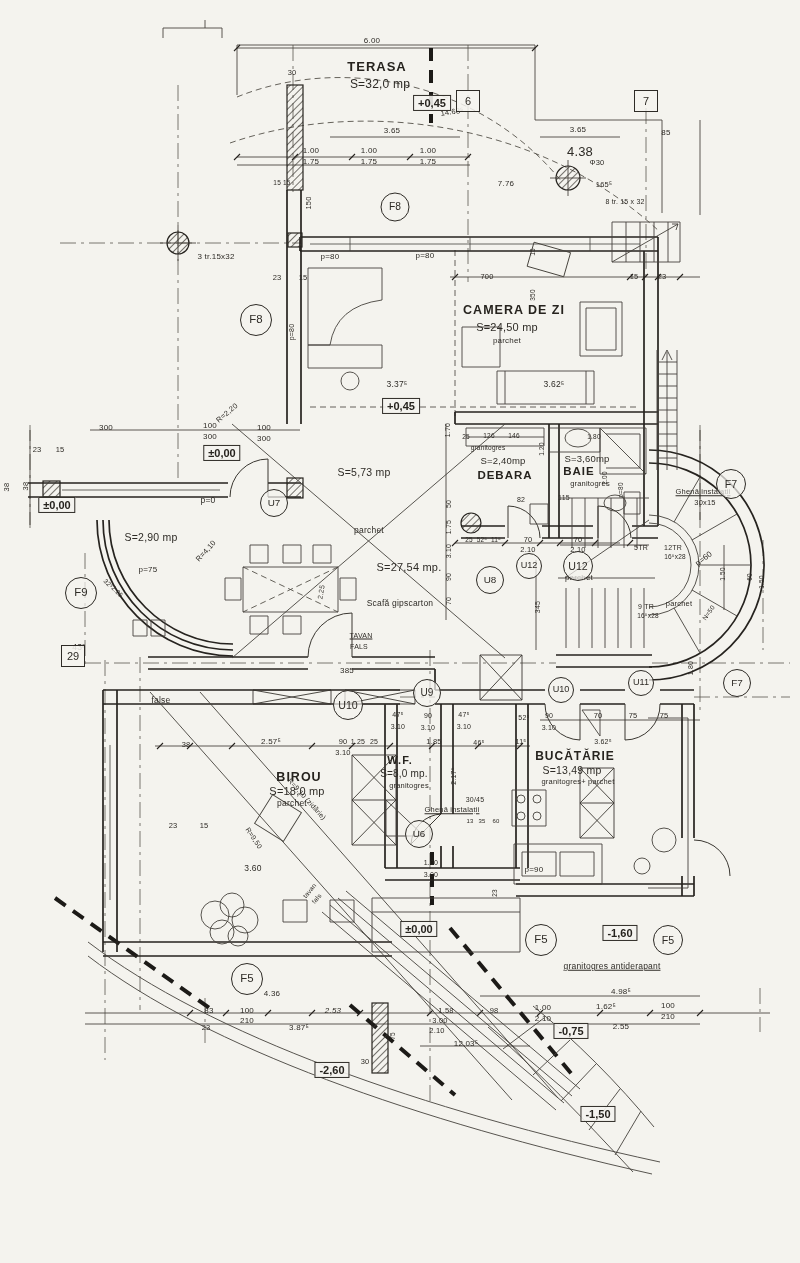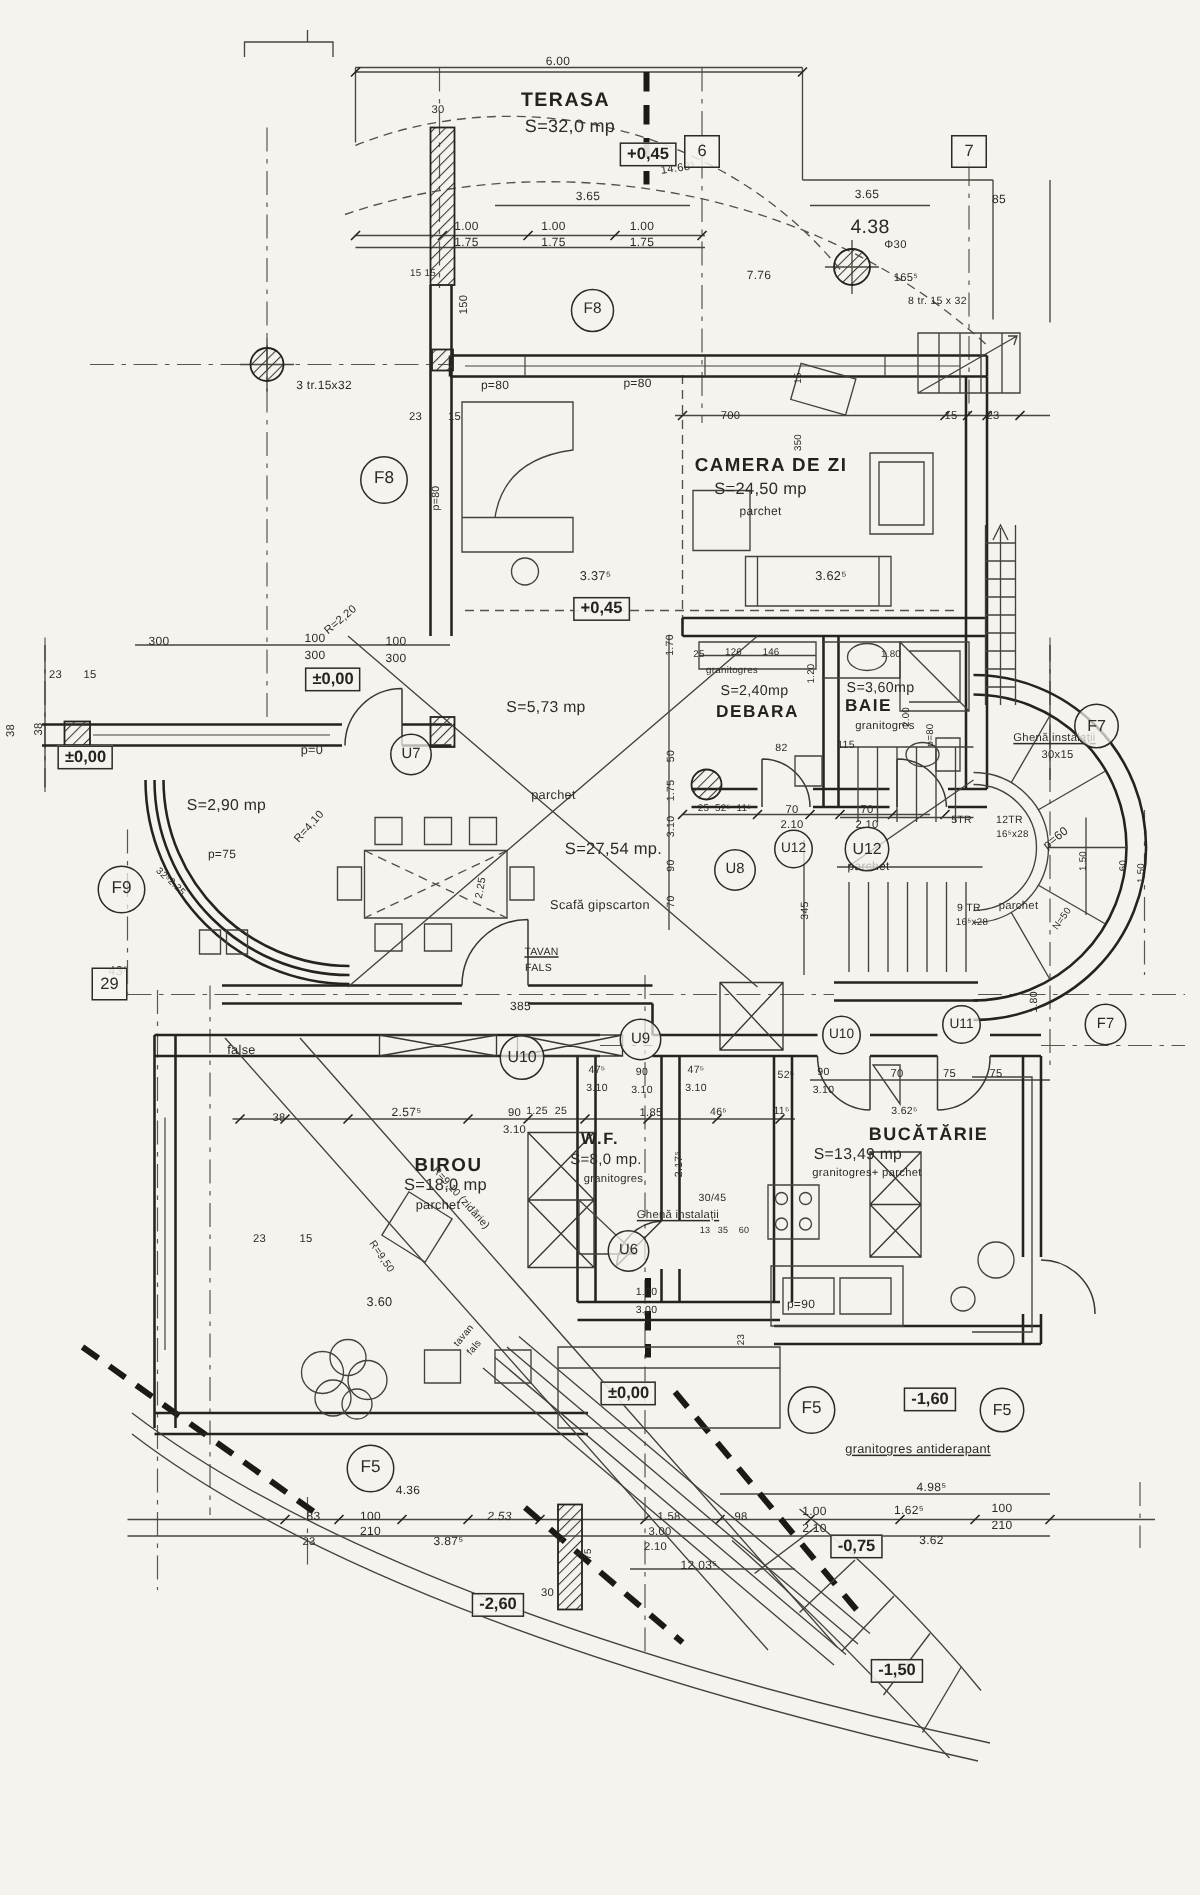--- a/index.html
+++ b/index.html
@@ -305,21 +305,21 @@
       <span class="lbl" style="font-size: 7px; left: 549px; top: 727px;">3.10</span>
       <span class="lbl" style="font-size: 7.5px; left: 598px; top: 716px;">70</span>
       <span class="lbl" style="font-size: 7.5px; left: 633px; top: 716px;">75</span>
       <span class="lbl" style="font-size: 7.5px; left: 664px; top: 716px;">75</span>
       <span class="lbl" style="font-size: 7px; transform: translate(-50%, -50%) rotate(-90deg); left: 690px; top: 668px;">1.80</span>
       <span class="lbl" style="font-size: 7px; left: 603px; top: 741px;">3.62⁵</span>
       <span class="lbl room" style="font-size: 11px; left: 400px; top: 760px;">W.F.</span>
       <span class="lbl" style="font-size: 10px; left: 404px; top: 774px;">S=8,0 mp.</span>
       <span class="lbl" style="font-size: 7.5px; left: 409px; top: 786px;">granitogres</span>
       <span class="lbl" style="font-size: 7px; transform: translate(-50%, -50%) rotate(-90deg); left: 453px; top: 776px;">2.17⁵</span>
-      <span class="lbl room" style="font-size: 12px; left: 575px; top: 756px; margin-left: 44px;">BUCĂTĂRIE</span>
+      <span class="lbl room" style="font-size: 12px; left: 575px; top: 756px;">BUCĂTĂRIE</span>
       <span class="lbl" style="font-size: 10.5px; left: 572px; top: 770px;">S=13,49 mp</span>
       <span class="lbl" style="font-size: 7.5px; left: 578px; top: 782px;">granitogres+ parchet</span>
       <span class="lbl" style="font-size: 7px; left: 475px; top: 799px;">30/45</span>
       <span class="lbl u" style="font-size: 7.5px; left: 452px; top: 810px;">Ghenă instalații</span>
       <span class="lbl" style="font-size: 6px; left: 470px; top: 821px;">13</span>
       <span class="lbl" style="font-size: 6px; left: 482px; top: 821px;">35</span>
       <span class="lbl" style="font-size: 6px; left: 496px; top: 821px;">60</span>
       <span class="lbl room" style="font-size: 12.5px; left: 299px; top: 777px; text-align: right;">BIROU</span>
       <span class="lbl" style="font-size: 11px; left: 297px; top: 791px;">S=18,0 mp</span>
       <span class="lbl" style="font-size: 8.5px; left: 292px; top: 803px;">parchet</span>
@@ -338,21 +338,21 @@
       <span class="lbl" style="font-size: 8px; left: 621px; top: 992px;">4.98⁵</span>
       <span class="lbl" style="font-size: 7.5px; left: 446px; top: 1011px;">1.58</span>
       <span class="lbl" style="font-size: 7.5px; left: 440px; top: 1021px;">3.00</span>
       <span class="lbl" style="font-size: 7.5px; left: 437px; top: 1031px;">2.10</span>
       <span class="lbl" style="font-size: 7.5px; left: 494px; top: 1011px;">98</span>
       <span class="lbl" style="font-size: 8px; left: 543px; top: 1008px;">1.00</span>
       <span class="lbl" style="font-size: 8px; left: 543px; top: 1019px;">2.10</span>
       <span class="lbl" style="font-size: 8px; left: 606px; top: 1007px;">1.62⁵</span>
       <span class="lbl" style="font-size: 8px; left: 668px; top: 1006px;">100</span>
       <span class="lbl" style="font-size: 8px; left: 668px; top: 1017px;">210</span>
-      <span class="lbl" style="font-size: 8px; left: 621px; top: 1027px;">3.62</span>
+      <span class="lbl" style="font-size: 8px; left: 621px; top: 1027px;">2.55</span>
       <span class="lbl" style="font-size: 8px; left: 466px; top: 1044px;">12,03⁵</span>
       <span class="lbl" style="font-size: 8px; left: 272px; top: 994px;">4.36</span>
       <span class="lbl" style="font-size: 8px; left: 209px; top: 1011px;">83</span>
       <span class="lbl" style="font-size: 8px; left: 247px; top: 1011px;">100</span>
       <span class="lbl" style="font-size: 8px; left: 247px; top: 1021px;">210</span>
       <span class="lbl" style="font-size: 8px; left: 333px; top: 1011px; font-style: italic;">2.53</span>
       <span class="lbl" style="font-size: 7.5px; left: 206px; top: 1028px;">23</span>
       <span class="lbl" style="font-size: 8px; left: 299px; top: 1028px;">3.87⁵</span>
       <span class="lbl" style="font-size: 7.5px; left: 365px; top: 1062px;">30</span>
       <span class="lbl" style="font-size: 6.5px; transform: translate(-50%, -50%) rotate(-90deg); left: 393px; top: 1036px;">75</span>

